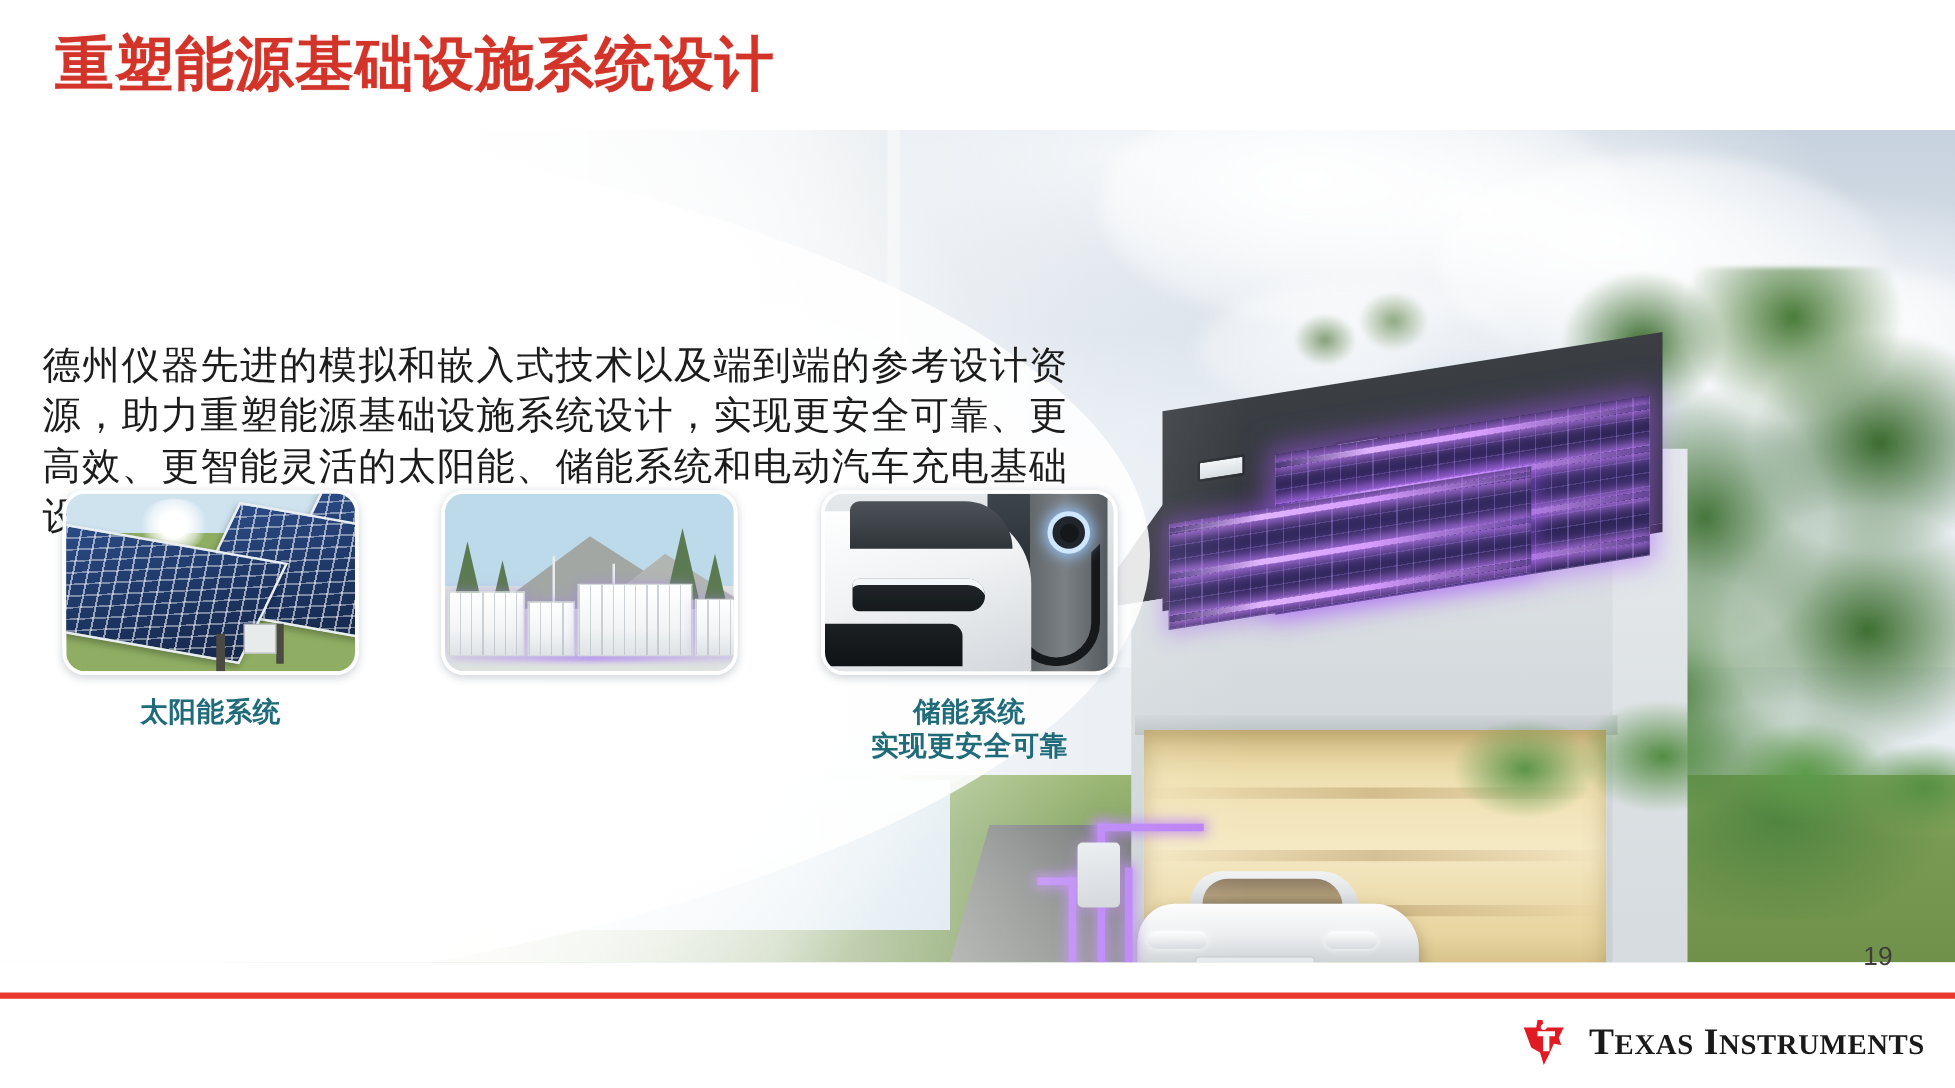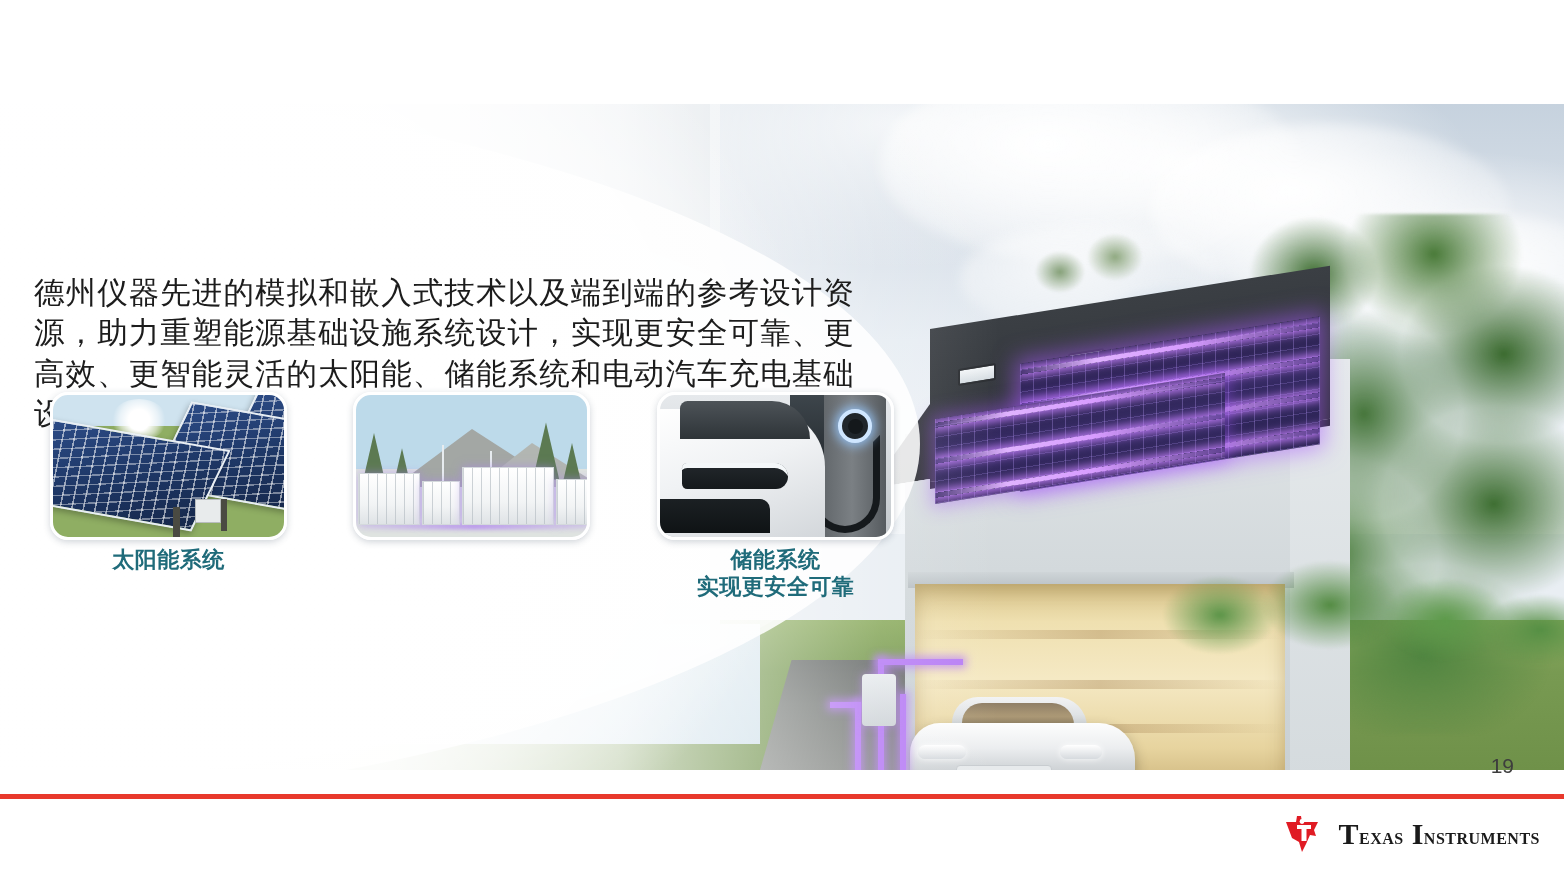--- a/index.html
+++ b/index.html
@@ -282,21 +282,21 @@
   .card.c1 { left:50px; top:288px; }
   .card.c2 { left:353px; top:288px; }
   .card.c3 { left:657px; top:288px; }
   .thumb {
     width:237px; height:148px; border-radius:18px; overflow:hidden;
     border:3px solid #ffffff; background:#cfd6dc;
     box-shadow:0 2px 7px rgba(40,60,80,.22);
     position:relative;
   }
   .caption {
-    margin-top:7px; text-align:center; color:#1F6B7A;
+    margin-top:17px; text-align:center; color:#1F6B7A;
     font-size:22px; font-weight:bold; line-height:1.22; letter-spacing:.5px;
   }
 
   
   .t1 { background:linear-gradient(180deg,#cfe3ef 0 22%, #8fae63 22% 100%); }
   .t1 .sun {
     position:absolute; left:58px; top:4px; width:56px; height:42px; border-radius:50%;
     background:radial-gradient(circle,#ffffff 0 30%, rgba(255,255,255,.55) 55%, rgba(255,255,255,0) 75%);
   }
   .t1 .panel {
@@ -412,21 +412,21 @@
   .page-num {
     position:absolute; right:50px; top:-16px; font-size:21px; color:#3d3d3d;
   }
   .ti-logo { position:absolute; right:24px; top:42px; display:flex; align-items:center; gap:14px; }
   .ti-mark { width:44px; height:44px; position:relative; }
   .ti-word {
     font-family:"Liberation Serif","DejaVu Serif",serif;
     font-size:30px; font-weight:bold; color:#1a1a1a;
     letter-spacing:.5px; white-space:nowrap;
   }
-  .ti-word .sc { font-size:16px;margin-top:24px; }
+  .ti-word .sc { font-size:23px;margin-top:24px; }
 </style>
 </head>
 <body>
 
 <div class="slide">
 
   <div class="stage">
 
     <div class="sky"></div>
     <div class="cloud cl1"></div>
@@ -571,20 +571,23 @@
           <div>实现更安全可靠</div>
         </div>
       </div>
 
     </div>
 
     <div class="body-text">德州仪器先进的模拟和嵌入式技术以及端到端的参考设计资源，助力重塑能源基础设施系统设计，实现更安全可靠、更高效、更智能灵活的太阳能、储能系统和电动汽车充电基础设施。</div>
 
   </div>
 
+  <div class="title-bar">
+    <div class="title">重塑能源基础设施系统设计</div>
+  </div>
 
   <div class="footer">
     <div class="page-num">19</div>
     <div class="rule"></div>
     <div class="ti-logo">
       <div class="ti-mark">
         <svg width="44" height="44" viewBox="0 0 44 44" aria-hidden="true">
           <path d="M6 10 L16 10 L17 4 L21 4 L22 10 L38 10 L34 18 L36 24 L30 23 L26 32 L22 40 L19 30 L12 26 L9 18 Z" fill="#E01B24"></path>
           <path d="M17 13 L31 13 L31 17 L26.5 17 L26.5 29 L21.5 29 L21.5 17 L17 17 Z" fill="#ffffff"></path>
           <circle cx="22" cy="9.5" r="2.4" fill="#ffffff"></circle>

